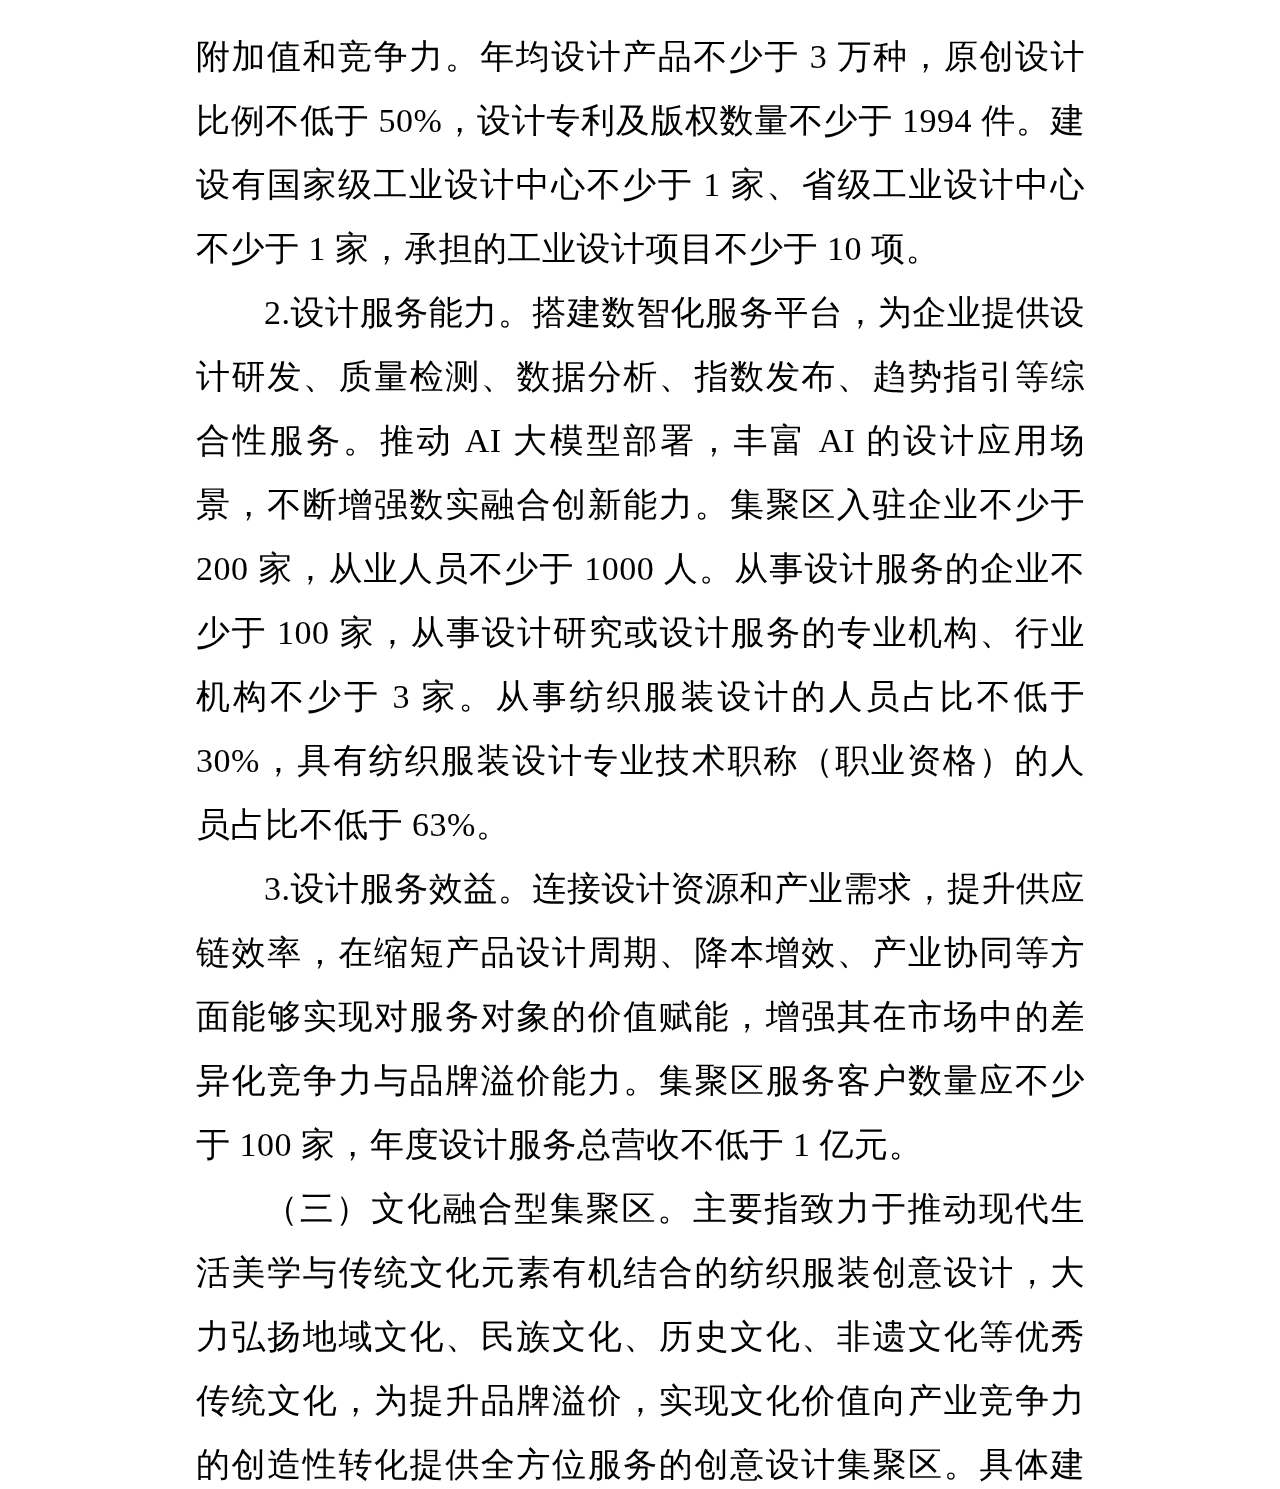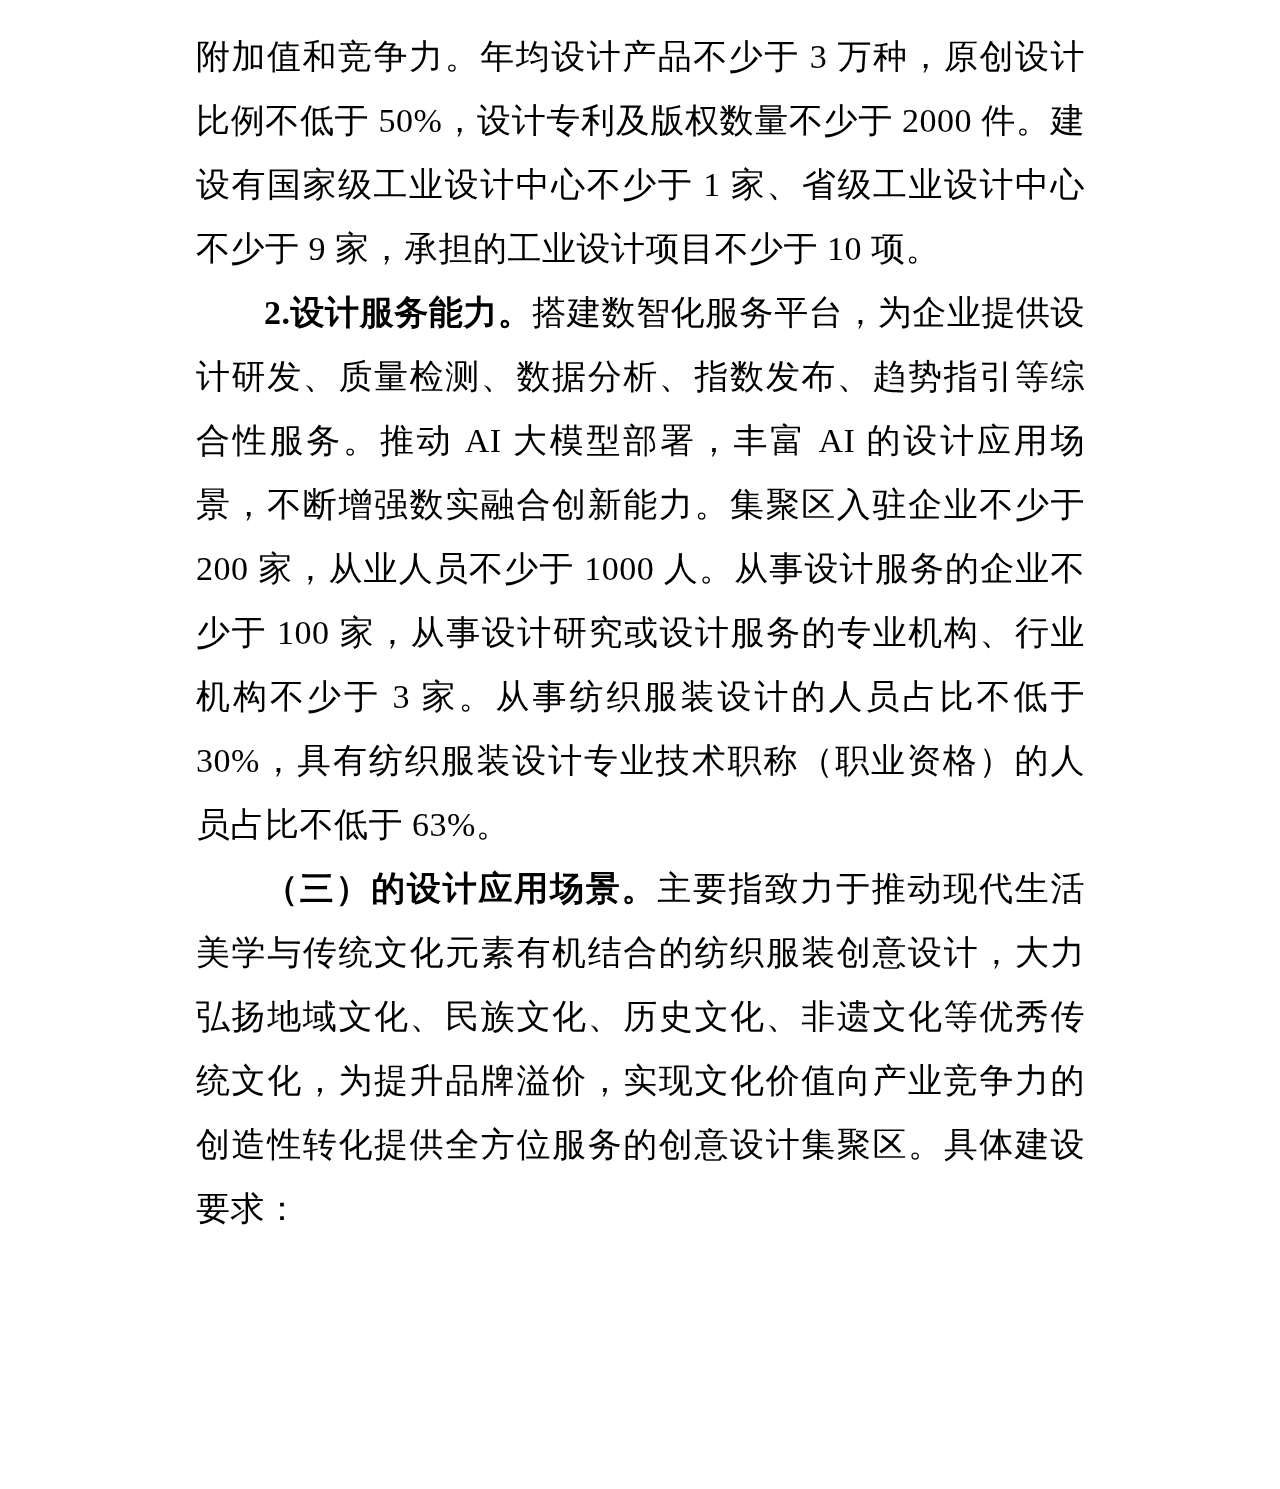--- a/index.html
+++ b/index.html
@@ -30,25 +30,26 @@
     letter-spacing: 0.5px;
   }
   .doc p {
     margin: 0;
     padding: 0;
   }
   .doc p.indent {
     text-indent: 2em;
   }
   .seg-bold {
-    font-weight: bold;
+    font-weight: normal;
   }
 </style>
 </head>
 <body>
 
 <div class="page">
   <div class="doc">
-      <p class="no-indent"><span class="seg">附加值和竞争力。年均设计产品不少于 3 万种，原创设计比例不低于 50%，设计专利及版权数量不少于 2000 件。建设有国家级工业设计中心不少于 1 家、省级工业设计中心不少于 9 家，承担的工业设计项目不少于 10 项。</span></p>
+      <p class="no-indent"><span class="seg">附加值和竞争力。年均设计产品不少于 3 万种，原创设计比例不低于 50%，设计专利及版权数量不少于 1994 件。建设有国家级工业设计中心不少于 1 家、省级工业设计中心不少于 1 家，承担的工业设计项目不少于 10 项。</span></p>
       <p class="indent"><span class="seg-bold">2.设计服务能力。</span><span class="seg">搭建数智化服务平台，为企业提供设计研发、质量检测、数据分析、指数发布、趋势指引等综合性服务。推动 AI 大模型部署，丰富 AI 的设计应用场景，不断增强数实融合创新能力。集聚区入驻企业不少于 200 家，从业人员不少于 1000 人。从事设计服务的企业不少于 100 家，从事设计研究或设计服务的专业机构、行业机构不少于 3 家。从事纺织服装设计的人员占比不低于 30%，具有纺织服装设计专业技术职称（职业资格）的人员占比不低于 63%。</span></p>
-      <p class="indent"><span class="seg-bold">（三）的设计应用场景。</span><span class="seg">主要指致力于推动现代生活美学与传统文化元素有机结合的纺织服装创意设计，大力弘扬地域文化、民族文化、历史文化、非遗文化等优秀传统文化，为提升品牌溢价，实现文化价值向产业竞争力的创造性转化提供全方位服务的创意设计集聚区。具体建设要求：</span></p>
+      <p class="indent"><span class="seg-bold">3.设计服务效益。</span><span class="seg">连接设计资源和产业需求，提升供应链效率，在缩短产品设计周期、降本增效、产业协同等方面能够实现对服务对象的价值赋能，增强其在市场中的差异化竞争力与品牌溢价能力。集聚区服务客户数量应不少于 100 家，年度设计服务总营收不低于 1 亿元。</span></p>
+      <p class="indent"><span class="seg-bold">（三）文化融合型集聚区。</span><span class="seg">主要指致力于推动现代生活美学与传统文化元素有机结合的纺织服装创意设计，大力弘扬地域文化、民族文化、历史文化、非遗文化等优秀传统文化，为提升品牌溢价，实现文化价值向产业竞争力的创造性转化提供全方位服务的创意设计集聚区。具体建设要求：</span></p>
     </div>
 </div>
 
 </body></html>

